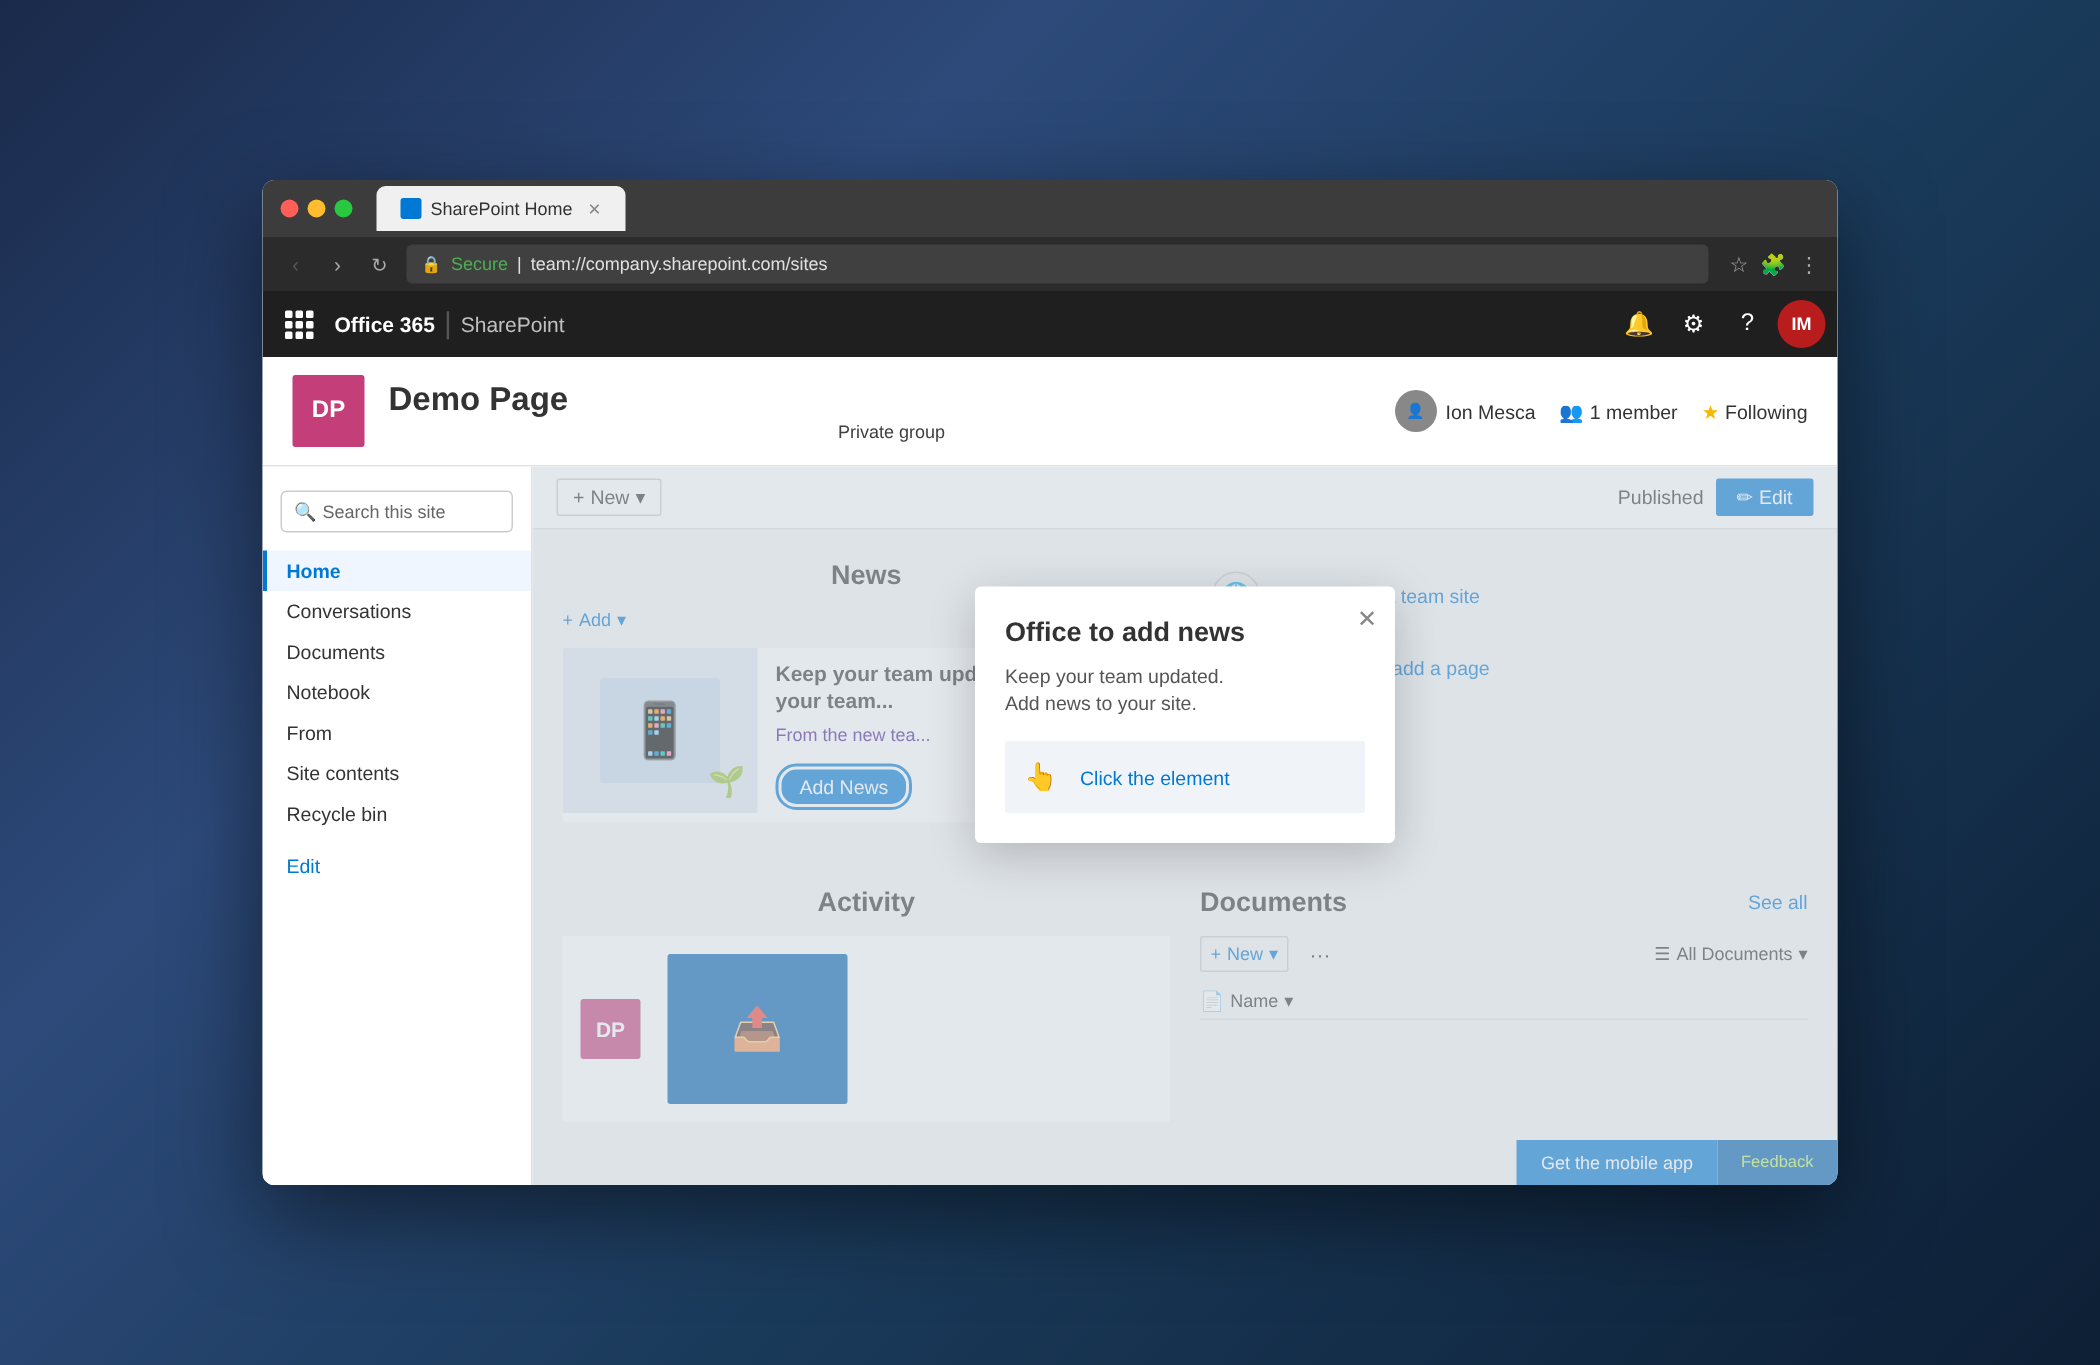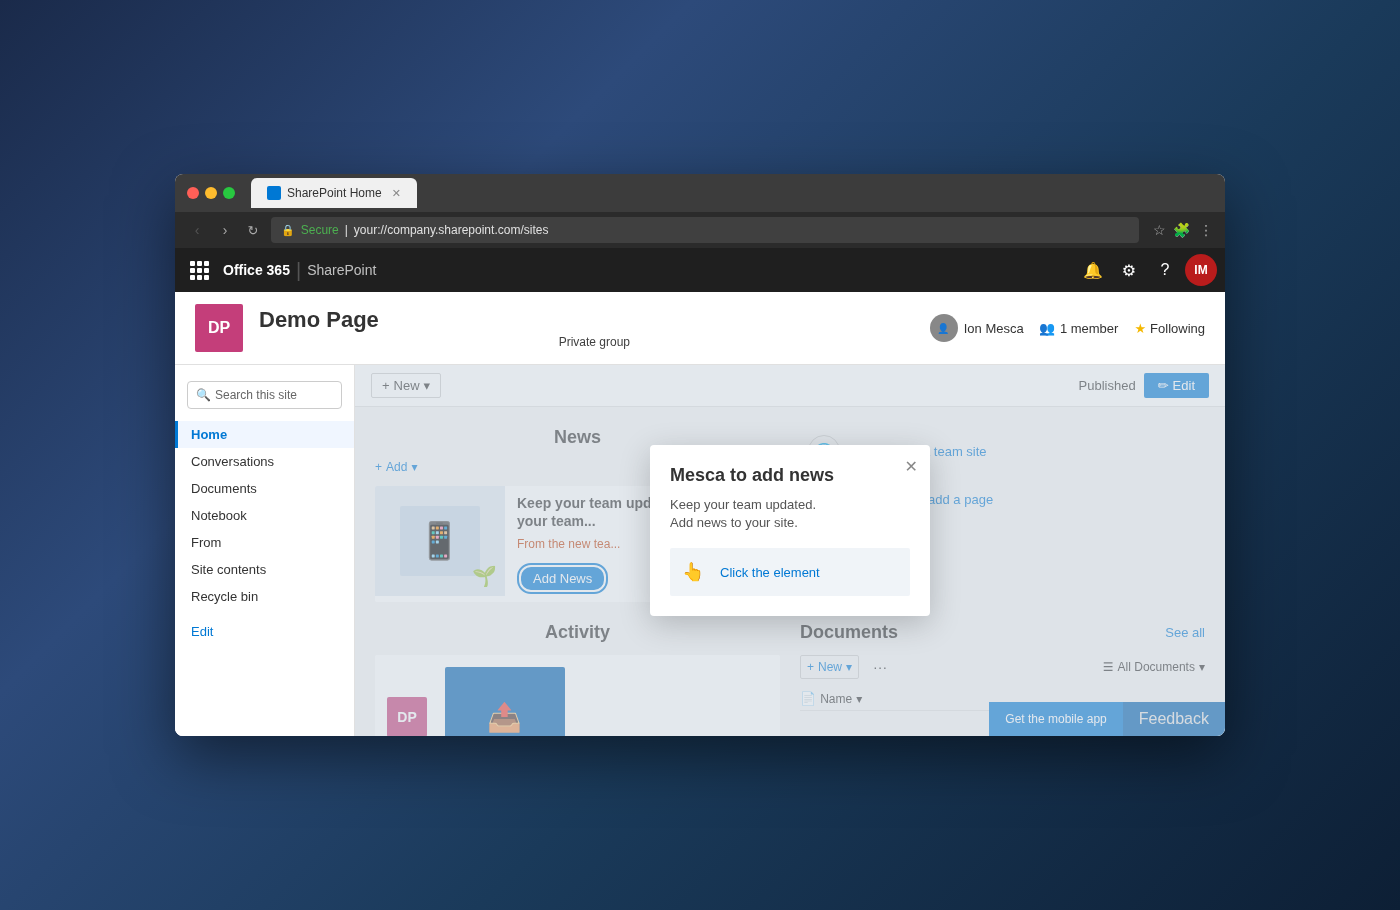--- a/index.html
+++ b/index.html
@@ -8,21 +8,21 @@
       height: 910px;
       background: linear-gradient(135deg, #1a2a4a 0%, #2d4a7a 30%, #1a3a5a 60%, #0d1f35 100%);
       display: flex;
       align-items: center;
       justify-content: center;
       font-family: 'Segoe UI', Arial, sans-serif;
       overflow: hidden;
     }
     .browser-window {
       width: 1050px;
-      height: 562px;
+      height: 670px;
       background: #fff;
       border-radius: 8px;
       box-shadow: 0 20px 60px rgba(0,0,0,0.5);
       overflow: hidden;
       display: flex;
       flex-direction: column;
     }
     
     .browser-chrome {
       background: #3c3c3c;
@@ -412,21 +412,21 @@
     .news-content { padding: 8px 0; }
     .news-headline {
       font-size: 14px;
       font-weight: 600;
       color: #333;
       line-height: 1.3;
       margin-bottom: 6px;
     }
     .news-excerpt {
       font-size: 12px;
-      color: #c2410c;
+      color: #4c1d95;
       line-height: 1.4;
     }
     .add-news-btn {
       margin-top: 10px;
       padding: 6px 14px;
       background: #0078d4;
       color: #fff;
       border: 2px solid #0078d4;
       border-radius: 14px;
       font-size: 13px;
@@ -624,22 +624,22 @@
       padding: 8px 16px;
       background: #0078d4;
       color: #fff;
       font-size: 12px;
       cursor: pointer;
       border: none;
     }
     .feedback-btn {
       padding: 8px 16px;
       background: #0060b0;
-      color: #e5e5e5;
-      font-size: 16px;
+      color: #bef264;
+      font-size: 11px;
       cursor: pointer;
       border: none;
     }
     .sp-office-text { font-size: 14px; color: #fff; font-weight: 600; }
     .sp-brand-text { font-size: 14px; color: #c0c0c0; }
   </style>
 </head>
 <body>
 
 <div class="browser-window">
@@ -661,21 +661,21 @@
   </div>
 
   <div class="address-bar">
     <span class="nav-btn disabled">‹</span>
     <span class="nav-btn">›</span>
     <span class="nav-btn refresh-btn">↻</span>
     <div class="url-bar">
       <span class="lock-icon">🔒</span>
       <span class="url-secure">Secure</span>
       <span class="url-text"> | </span>
-      <span class="url-text">your://company.sharepoint.com/sites</span>
+      <span class="url-text">team://company.sharepoint.com/sites</span>
     </div>
     <div class="url-actions">
       <span class="url-action-btn">☆</span>
       <span class="url-action-btn">🧩</span>
       <span class="url-action-btn">⋮</span>
     </div>
   </div>
 
   <div class="sp-app">
 
@@ -828,21 +828,21 @@
               <span class="file-icon-sm">📄</span>
               <span>Name</span>
               <span>▾</span>
             </div>
           </div>
 
         </div>
 
         <div class="modal-overlay">
           <div class="modal-box">
-            <div class="modal-title">Mesca to add news</div>
+            <div class="modal-title">Office to add news</div>
             <span class="modal-close">✕</span>
             <div class="modal-desc">
               <div>Keep your team updated.</div>
               <div>Add news to your site.</div>
             </div>
             <div class="modal-action-row">
               <div class="modal-action-icon">👆</div>
               <span class="modal-action-text">Click the element</span>
             </div>
           </div>

